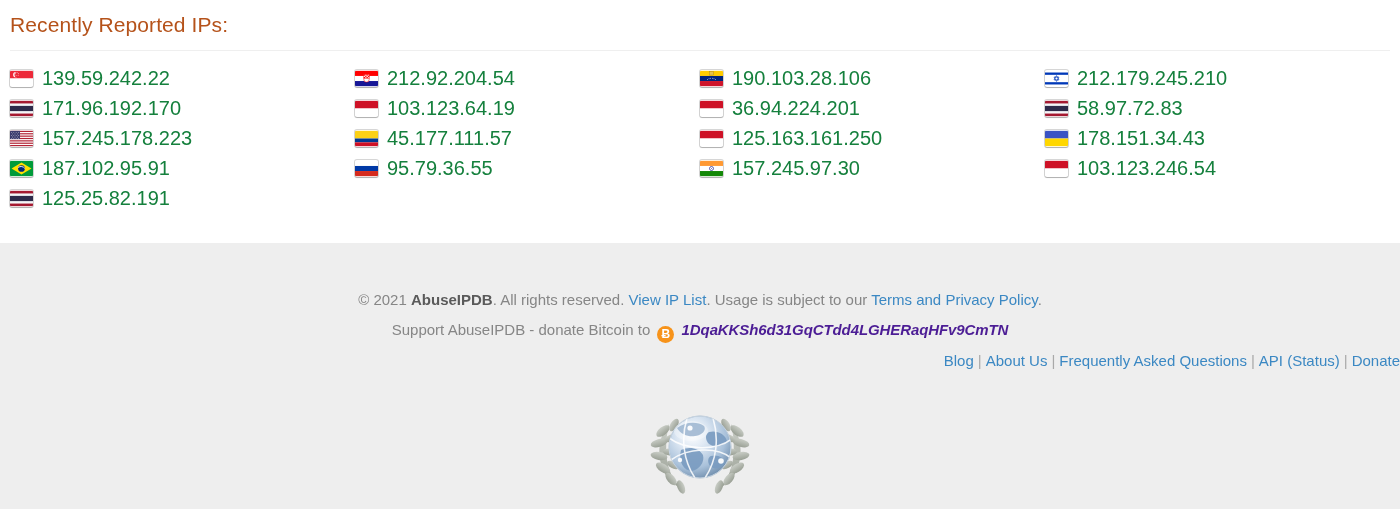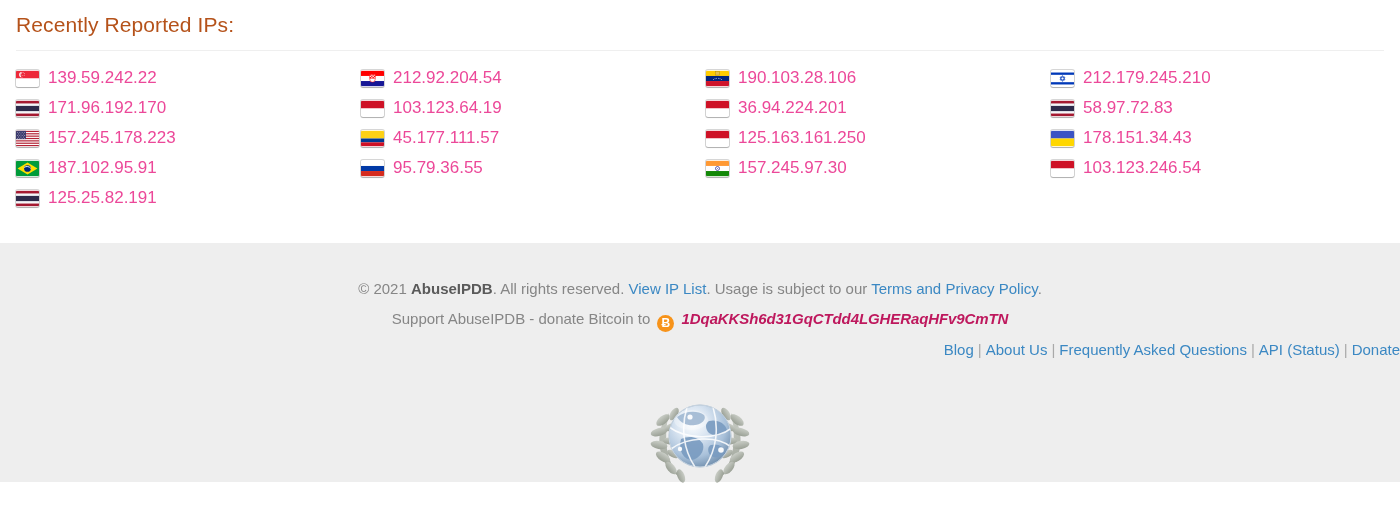--- a/index.html
+++ b/index.html
@@ -10,21 +10,21 @@
     width: 1400px;
     height: 509px;
     background: #ffffff;
     font-family: "Liberation Sans", sans-serif;
     overflow: hidden;
   }
 
   
   .content-panel {
     background: #ffffff;
-    padding: 0 16px;
+    padding: 0 10px;
     height: 243px;
     box-sizing: border-box;
   }
   .page-title {
     color: #b5521a;
     font-size: 21px;
     font-weight: 400;
     margin: 0;
     padding-top: 13px;
     letter-spacing: 0.1px;
@@ -52,33 +52,33 @@
     height: 17px;
     flex: 0 0 23px;
     margin-right: 9px;
     border-radius: 2px;
     box-shadow: 0 0 0 1px rgba(0,0,0,0.16), 0 1px 1px rgba(0,0,0,0.18);
     overflow: hidden;
     display: block;
   }
   .flag svg { display: block; width: 100%; height: 100%; }
   .ip-link {
-    color: #ec4899;
-    font-size: 17px;
+    color: #15803d;
+    font-size: 20px;
     text-decoration: none;
     white-space: nowrap;
   }
 
   
   .site-footer {
     background: #eeeeee;
-    height: 239px;
+    height: 266px;
     text-align: center;
     box-sizing: border-box;
-    padding-top: 31px;
+    padding-top: 42px;
   }
   .footer-line {
     font-size: 15px;
     color: #868686;
     line-height: 30px;
   }
   .footer-line a, .footer-link {
     color: #3b88c3;
     text-decoration: none;
   }
@@ -91,21 +91,21 @@
     background: #f7931a;
     color: #ffffff;
     font-size: 12px;
     font-weight: bold;
     line-height: 17px;
     text-align: center;
     vertical-align: -3px;
     margin: 0 3px;
   }
   .btc-address {
-    color: #be185d;
+    color: #4c1d95;
     font-style: italic;
     font-weight: bold;
     font-size: 15px;
     letter-spacing: -0.1px;
   }
   .footer-nav { margin-top: 1px; text-align: right; }
   .nav-sep { color: #a9a9a9; margin: 0 4px; }
   .status-link { color: #6f9fc4; }
 
   .footer-logo {

